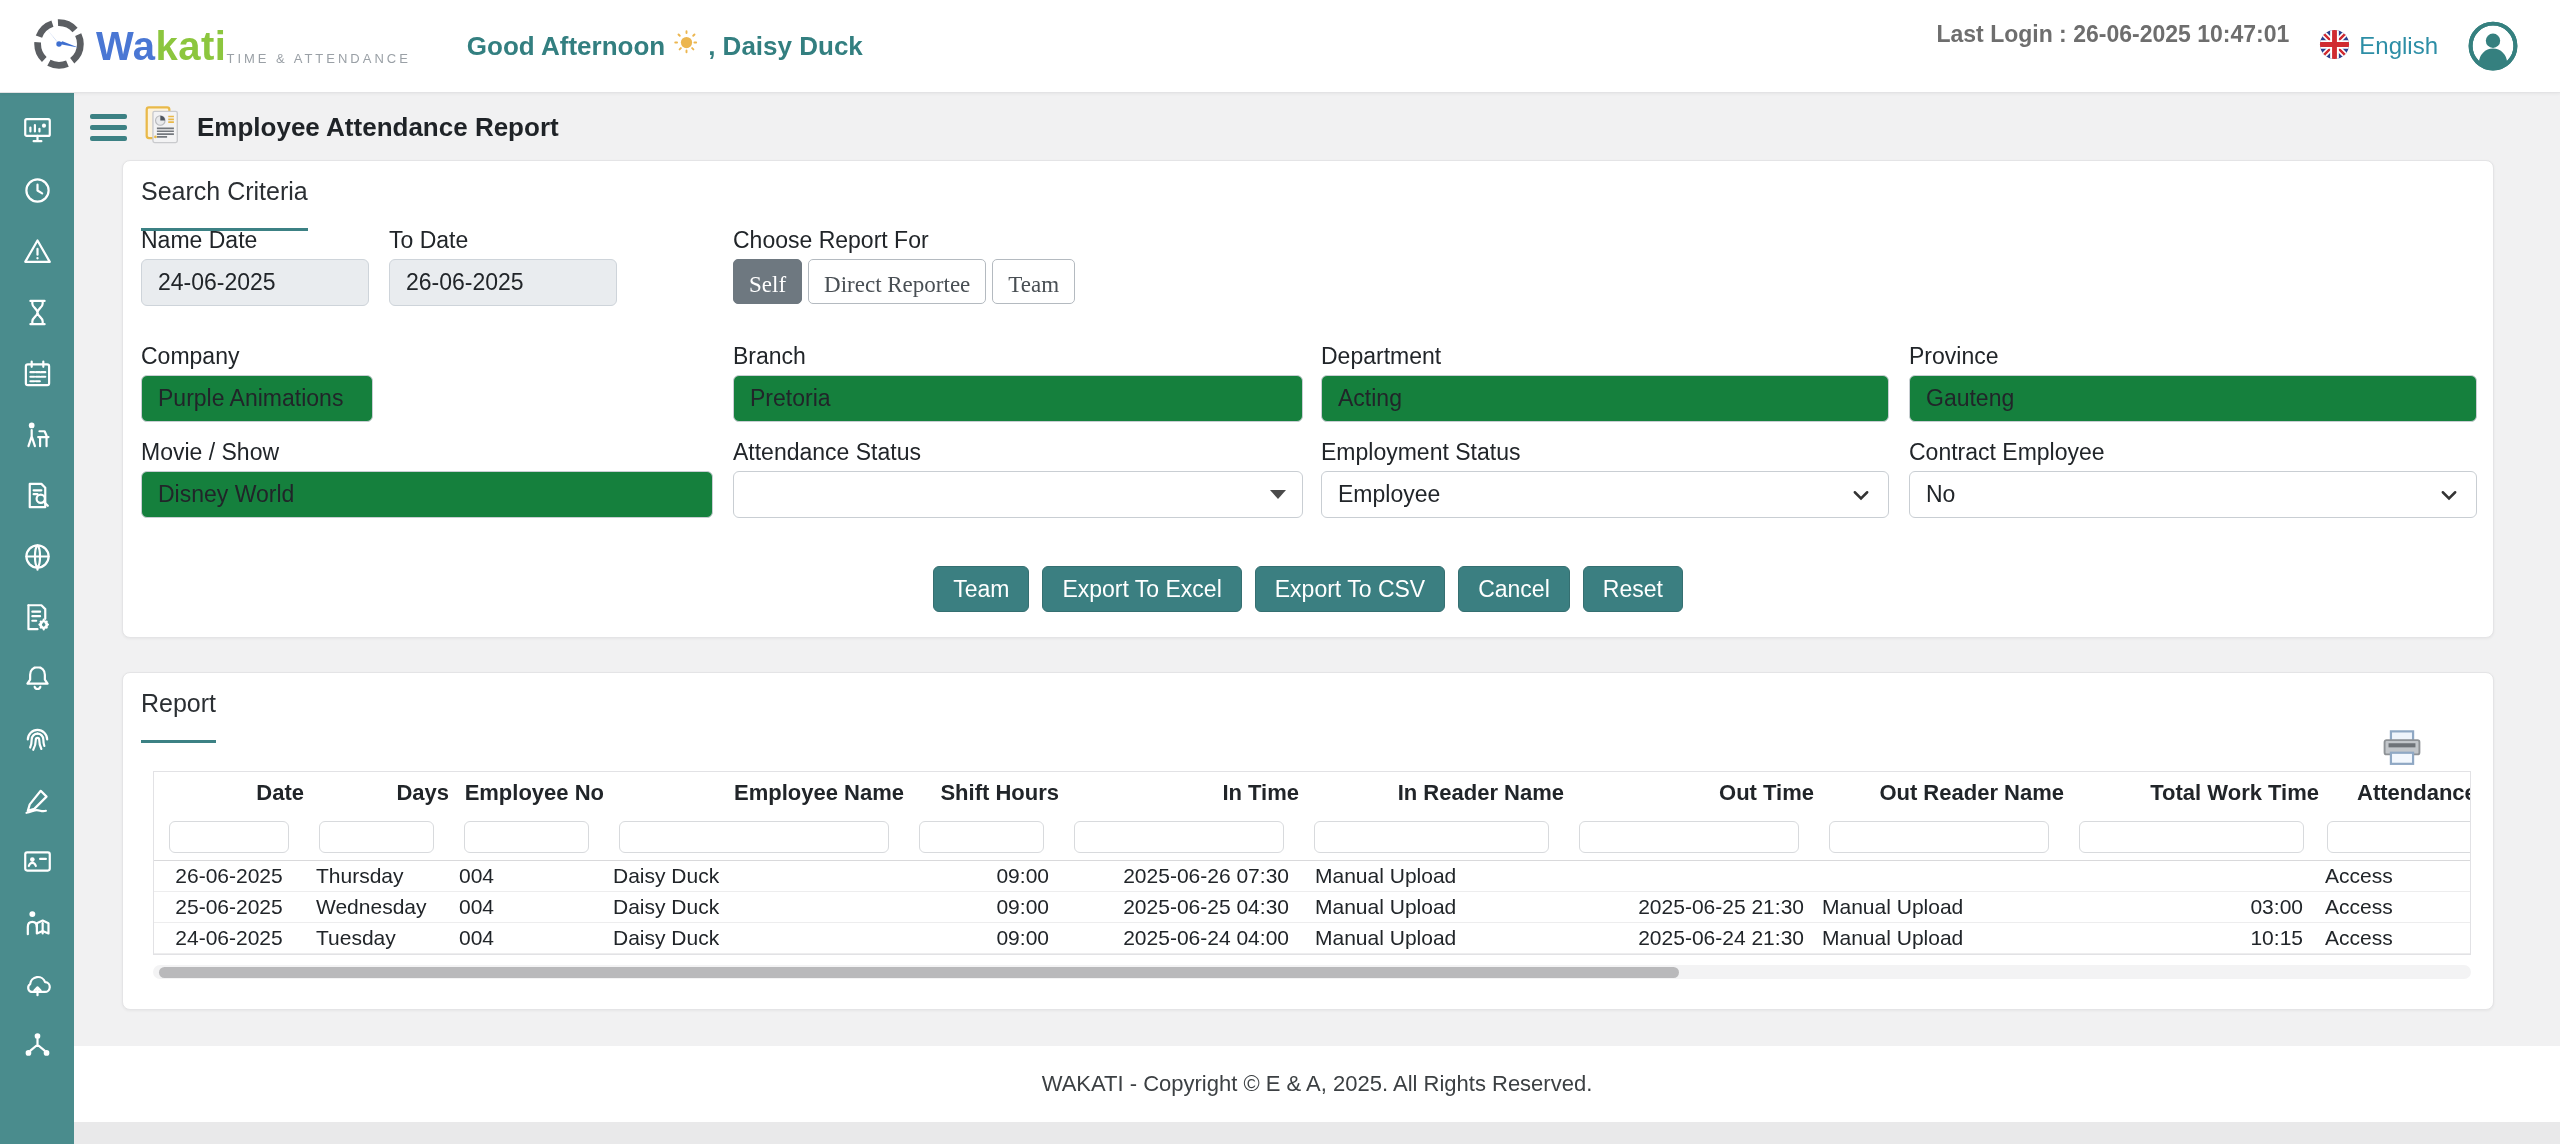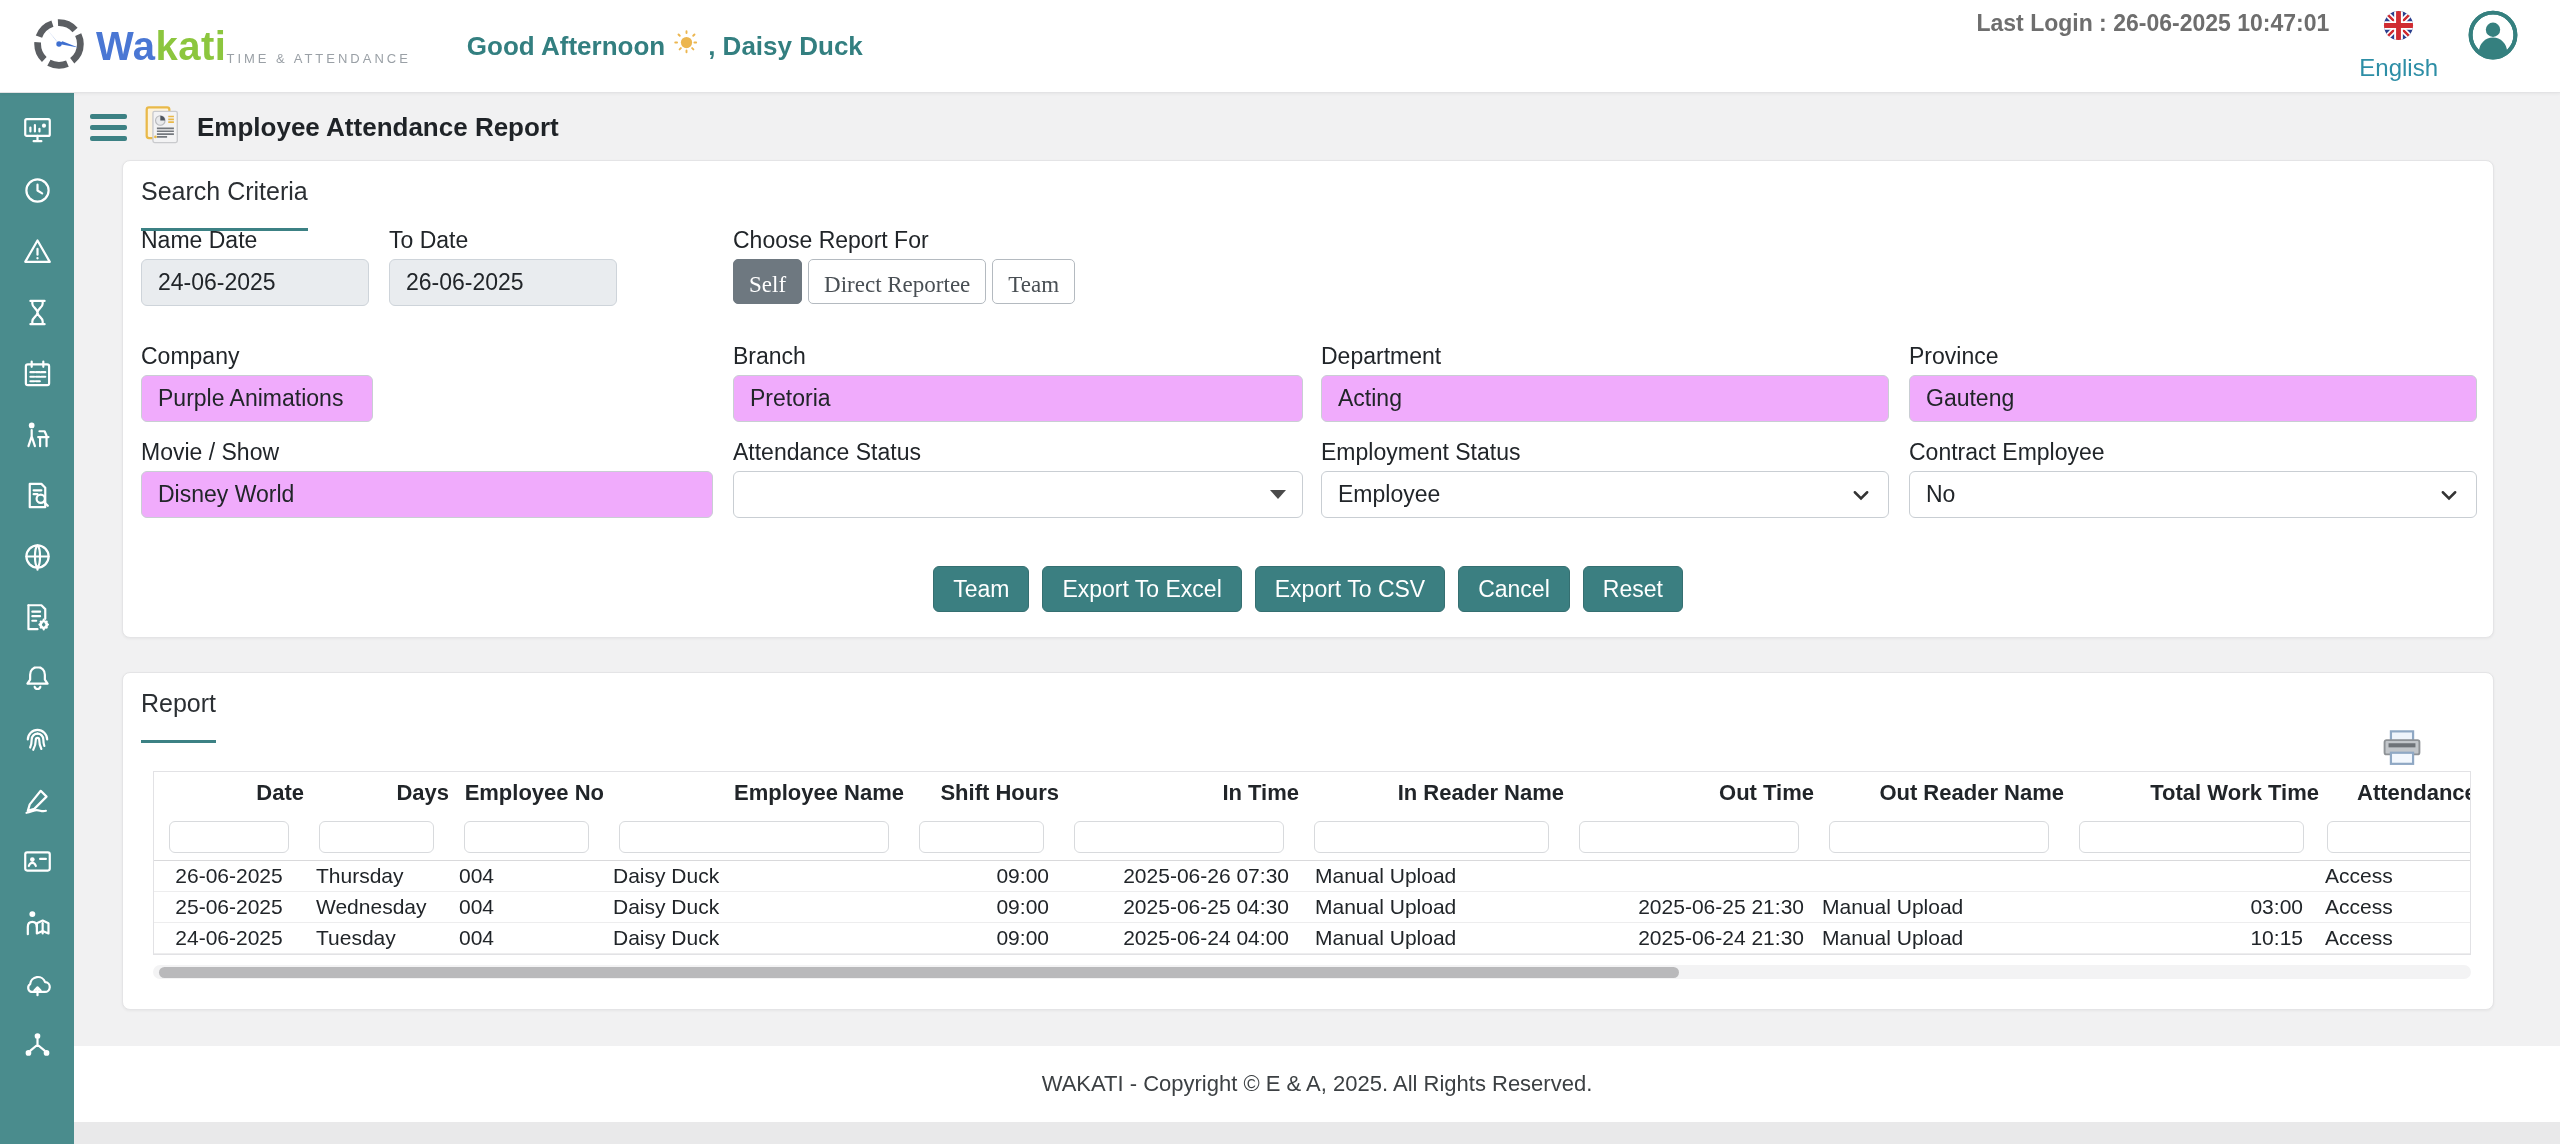--- a/index.html
+++ b/index.html
@@ -12,21 +12,21 @@
             display:flex; align-items:center; z-index:5; }
   .logo { display:flex; align-items:center; gap:10px; padding-left:32px; }
   .brand-block { display:flex; flex-direction:row; }
   .brand { font-size:40px; font-weight:bold; letter-spacing:.5px; line-height:40px; }
   .brand .b1 { color:#4a77d4; } .brand .b2 { color:#8cc63e; }
   .tagline { font-size:13px; letter-spacing:3px; color:#9aa0a6; align-self:flex-end; margin-top:2px; }
   .greeting { display:flex; align-items:center; gap:8px; margin-left:56px;
               color:#337f80; font-size:26px; font-weight:bold; }
   .top-right { margin-left:auto; display:flex; gap:30px; padding-right:42px; }
   .last-login { color:#6e6e6e; font-size:23px; font-weight:bold; }
-  .lang { display:flex; align-items:center; gap:9px; cursor:pointer;flex-direction:column; }
+  .lang { display:flex; align-items:center; gap:9px; cursor:pointer; }
   .lang-label { color:#2d8ea6; font-size:24px; }
 
   
   .sidebar { position:absolute; left:0; top:93px; width:74px; height:1051px; background:#4a8c8d;
              display:flex; flex-direction:column; align-items:center; padding-top:22px; gap:29px; }
   .sb-item { width:46px; height:32px; display:flex; align-items:center; justify-content:center; cursor:pointer; }
   .sb-item svg { width:31px; height:31px; }
 
   
   .content { position:absolute; left:74px; top:93px; right:0; bottom:0; background:#f1f1f2; }
@@ -37,21 +37,21 @@
 
   .card { position:absolute; background:#fff; border:1px solid #e4e4e6; border-radius:8px;
           box-shadow:0 1px 3px rgba(0,0,0,.05); }
   .card-search { left:48px; top:67px; width:2372px; height:478px; }
   .card-report { left:48px; top:579px; width:2372px; height:338px; }
   .section-title { position:absolute; left:18px; top:16px; font-size:25px; color:#2b2f33;
                    padding-bottom:22px; border-bottom:3px solid #3c8184; }
 
   .fld-label { position:absolute; font-size:23px; color:#212529; }
   .txt-input { position:absolute; height:47px; border:1px solid #c9ced3; border-radius:6px;
-               background:#f0abfc; font-family:inherit; font-size:23px; color:#212529; padding:0 16px; }
+               background:#15803d; font-family:inherit; font-size:23px; color:#212529; padding:0 16px; }
   .txt-input.disabled { background:#e9ecef; border-color:#ced4da; }
   .select-box { position:absolute; height:47px; border:1px solid #c9ced3; border-radius:6px; background:#fff;
                 display:flex; align-items:center; padding:0 16px; font-size:23px; cursor:pointer; }
   .select-box .chev { margin-left:auto; display:flex; }
   .caret-tri { margin-left:auto; width:0; height:0; border-left:8px solid transparent;
                border-right:8px solid transparent; border-top:9px solid #4a4a4a; }
 
   .seg-group { position:absolute; display:flex; gap:6px; }
   .seg-btn { height:45px; padding:12px 15px; border-radius:5px; font-family:Liberation Serif, serif; font-size:23px;
              background:#fff; border:1px solid #b4bac0; color:#494f54; cursor:pointer; }

